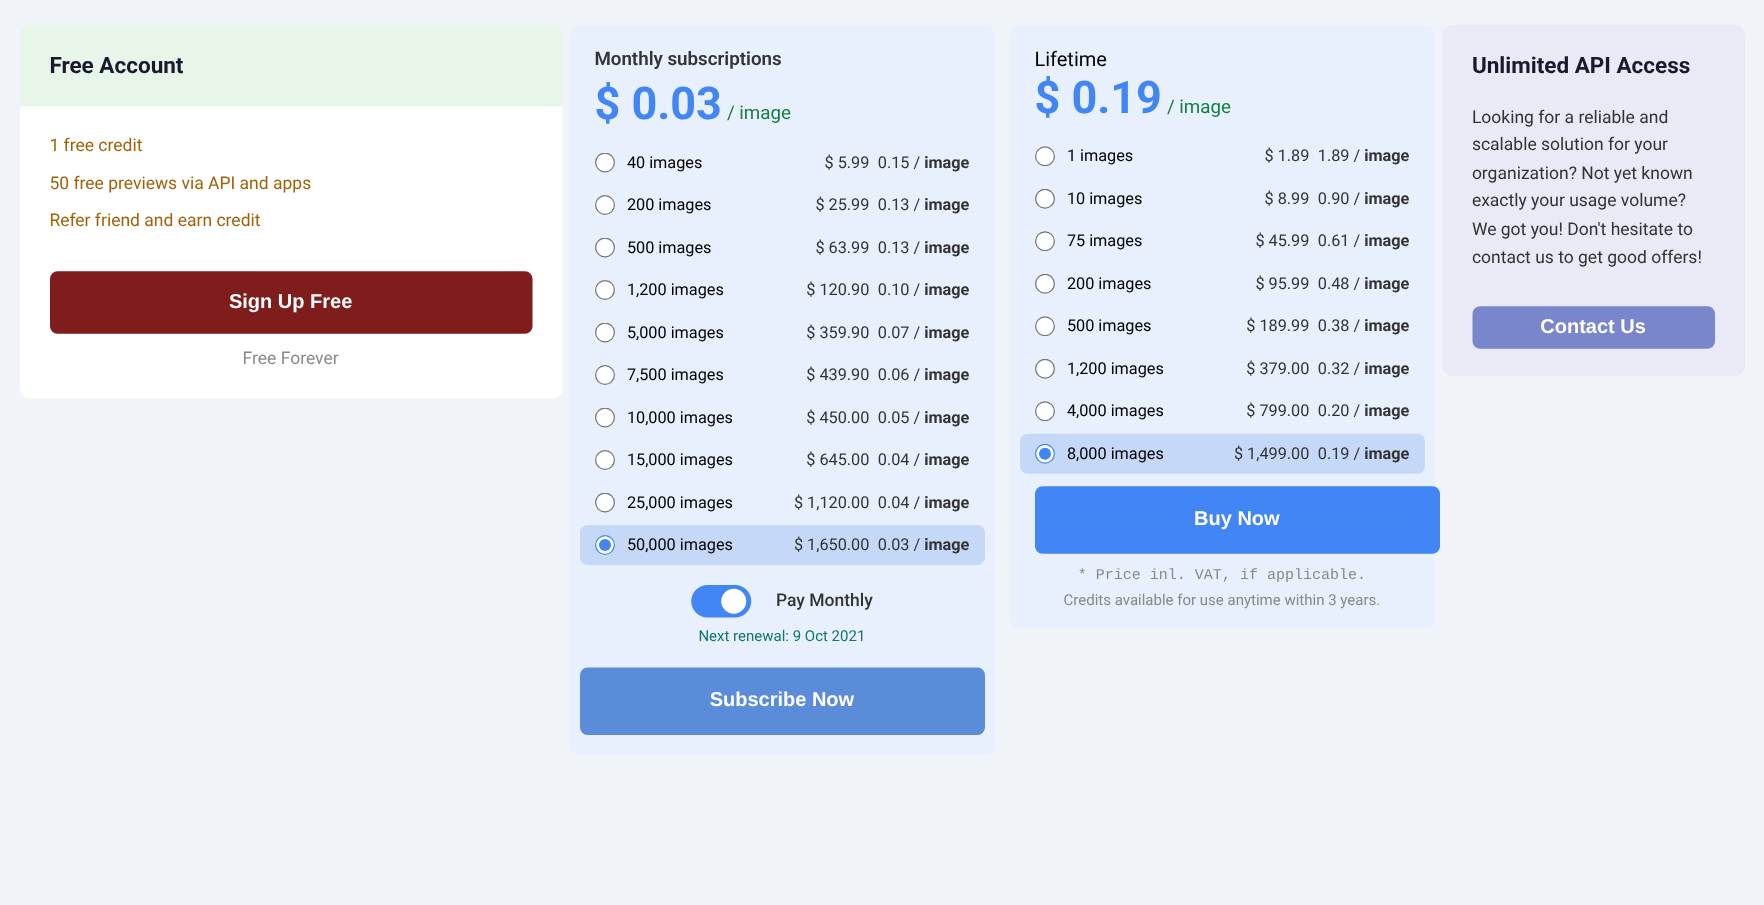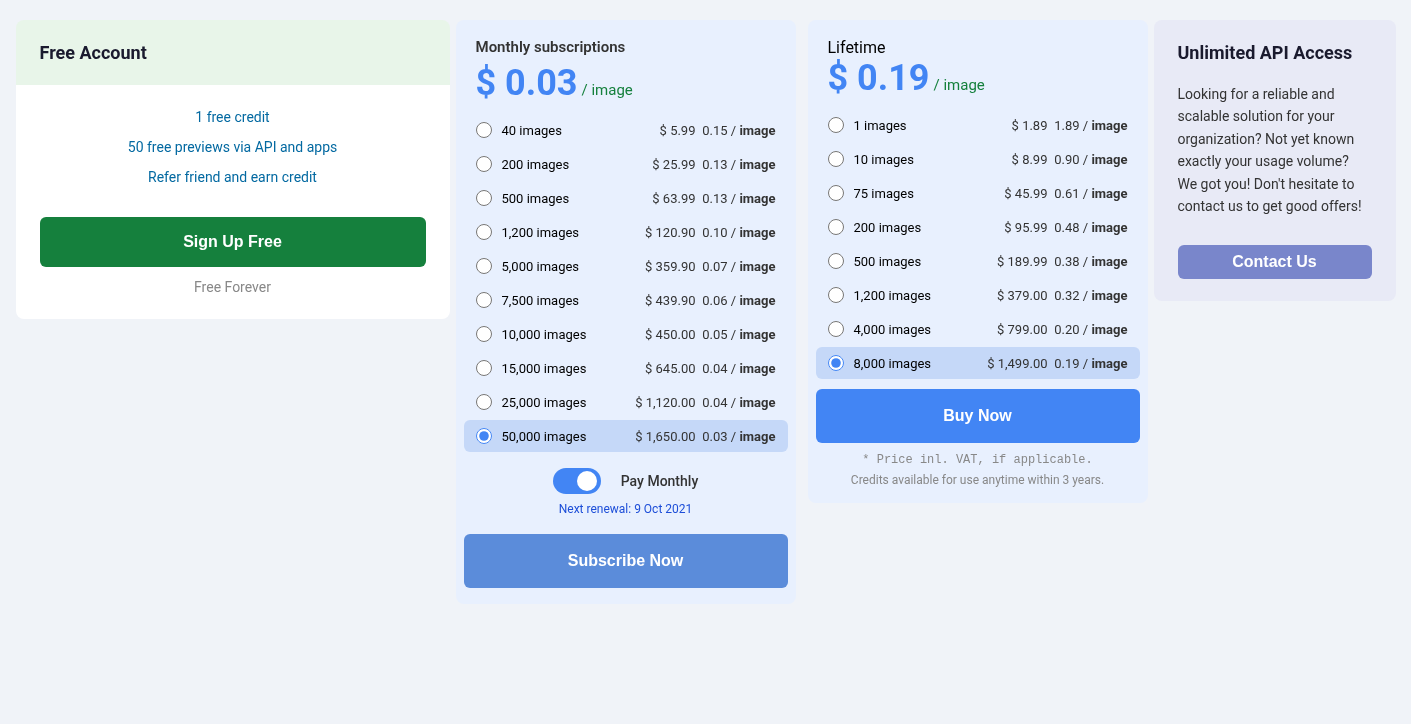--- a/index.html
+++ b/index.html
@@ -40,29 +40,28 @@
       background: #fff;
       padding: 24px;
       border-radius: 0 0 8px 8px;
     }
     .col-free-body .feature-list {
       list-style: none;
       margin-bottom: 32px;
     }
     .col-free-body .feature-list li {
       font-size: 14px;
-      color: #0369a1;
+      color: #a16207;
       margin-bottom: 14px;
       padding-left: 0;
-      text-align: center;
     }
     .btn-signup {
       display: block;
       width: 100%;
-      background: #15803d;
+      background: #7f1d1d;
       color: #fff;
       border: none;
       border-radius: 6px;
       padding: 16px;
       font-size: 16px;
       font-weight: 600;
       cursor: pointer;
       text-align: center;
       margin-bottom: 12px;
     }
@@ -226,21 +225,21 @@
       border-radius: 50%;
     }
     .toggle-label {
       font-size: 14px;
       color: #333;
       font-weight: 500;
     }
     .renewal-text {
       text-align: center;
       font-size: 12px;
-      color: #1d4ed8;
+      color: #0f766e;
       padding: 4px 0 10px;
     }
 
     .btn-subscribe {
       display: block;
       width: calc(100% - 16px);
       margin: 8px 8px 0;
       background: #5b8cda;
       color: #fff;
       border: none;
@@ -248,21 +247,21 @@
       padding: 18px;
       font-size: 16px;
       font-weight: 600;
       cursor: pointer;
       text-align: center;
     }
 
     .btn-buy-now {
       display: block;
       width: calc(100% - 16px);
-      margin: 10px 8px 0;
+      margin: 10px 20px 0;
       background: #4285f4;
       color: #fff;
       border: none;
       border-radius: 6px;
       padding: 18px;
       font-size: 16px;
       font-weight: 600;
       cursor: pointer;
       text-align: center;
     }

